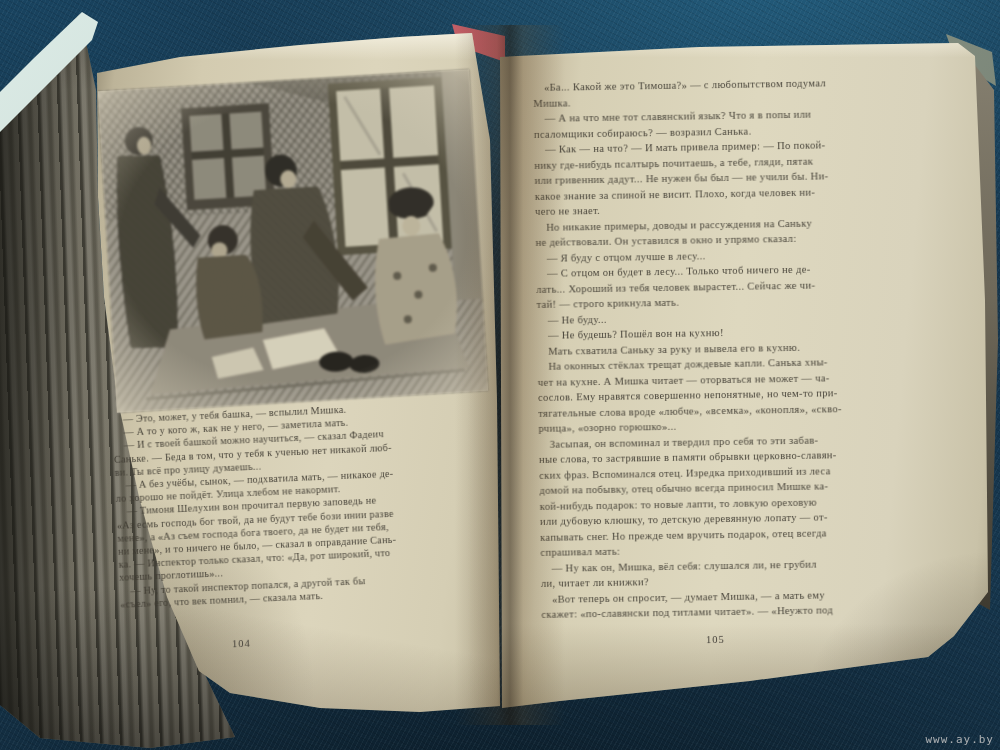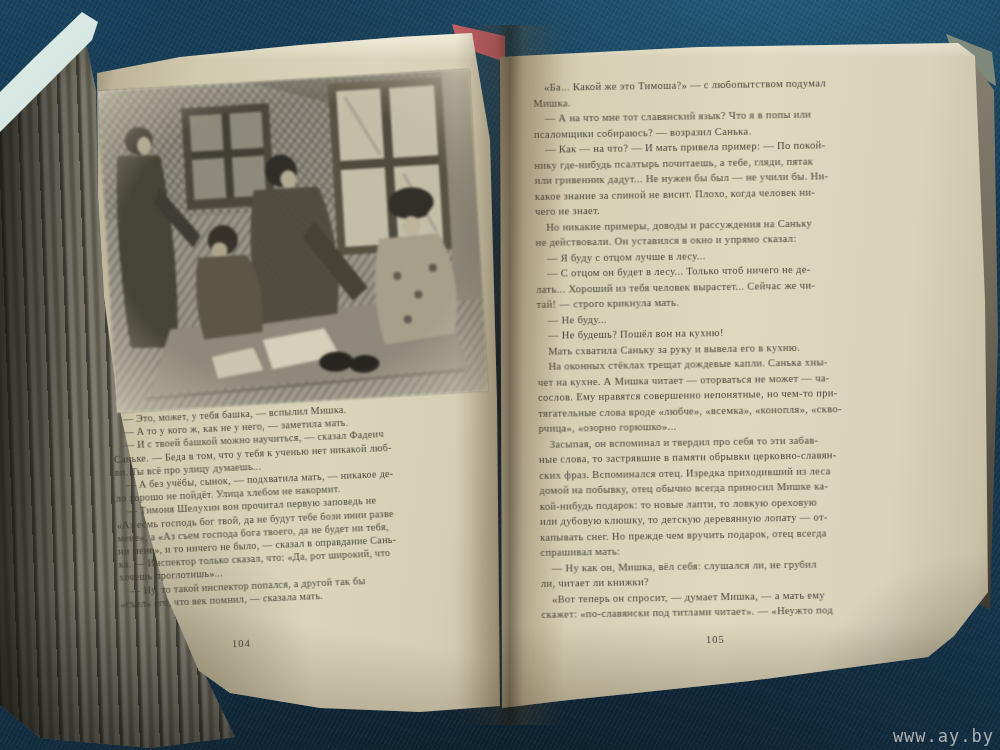--- a/index.html
+++ b/index.html
@@ -76,21 +76,21 @@
   .txt-left{left:112px;top:413px;width:388px;font-size:10.2px;line-height:13.2px;letter-spacing:.25px;
     transform:rotate(-2.5deg);transform-origin:0 0;}
   .txt-right{left:533px;top:80px;width:432px;font-size:10.6px;line-height:15.5px;letter-spacing:.3px;
     transform:rotate(-.9deg);transform-origin:0 0;}
   .pagenum{position:absolute;z-index:4;color:#45413a;font-size:10.5px;letter-spacing:1px;filter:blur(.4px);}
   .pn-left{left:232px;top:638px;transform:rotate(-2deg);}
   .pn-right{left:706px;top:634px;transform:rotate(-1deg);}
   .vignette{position:absolute;inset:0;z-index:6;pointer-events:none;
     background:radial-gradient(140% 120% at 50% 45%, transparent 58%, rgba(2,4,10,.5) 100%);}
   .watermark{position:absolute;right:6px;bottom:4px;z-index:7;color:#c6c6c6;opacity:.85;
-    font-family:"DejaVu Sans Mono", monospace;font-size:17px;letter-spacing:1px;}
+    font-family:"DejaVu Sans Mono", monospace;font-size:11px;letter-spacing:1px;}
 </style>
 </head>
 <body>
 
 <div class="photo">
   <div class="fabric"></div>
   <div class="book-shadow"></div>
 
   <div class="stack-left">
       <div class="fill"></div>

